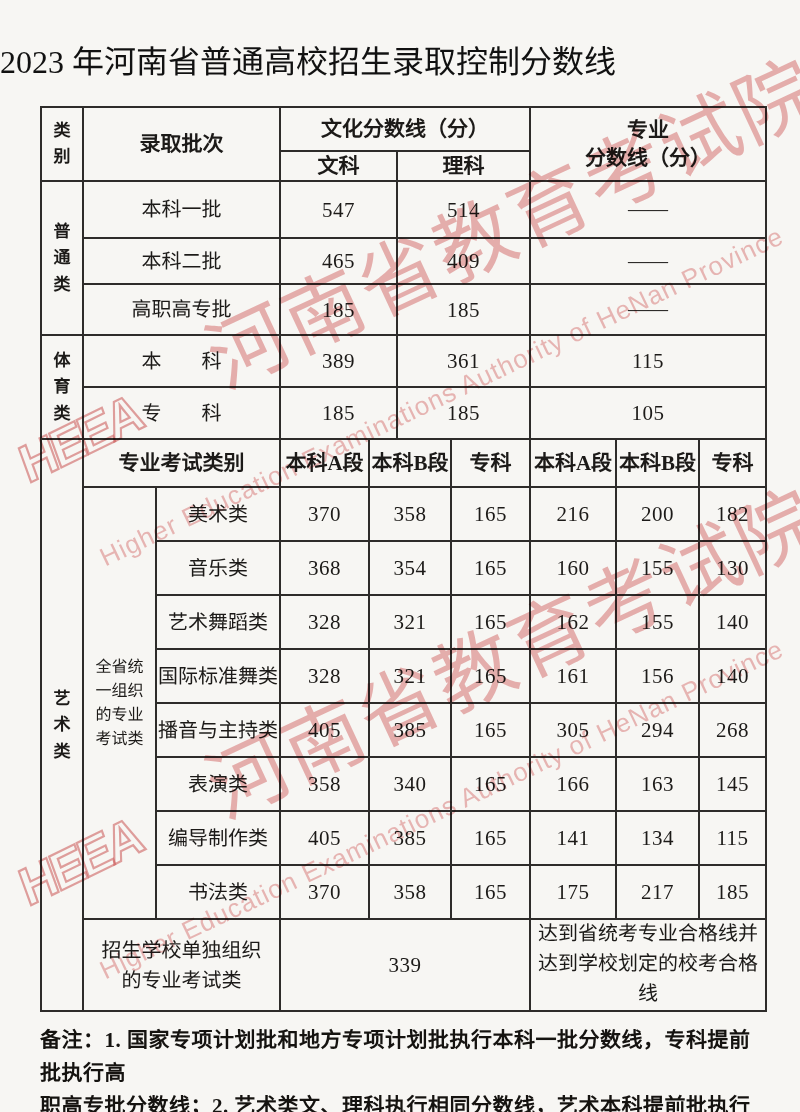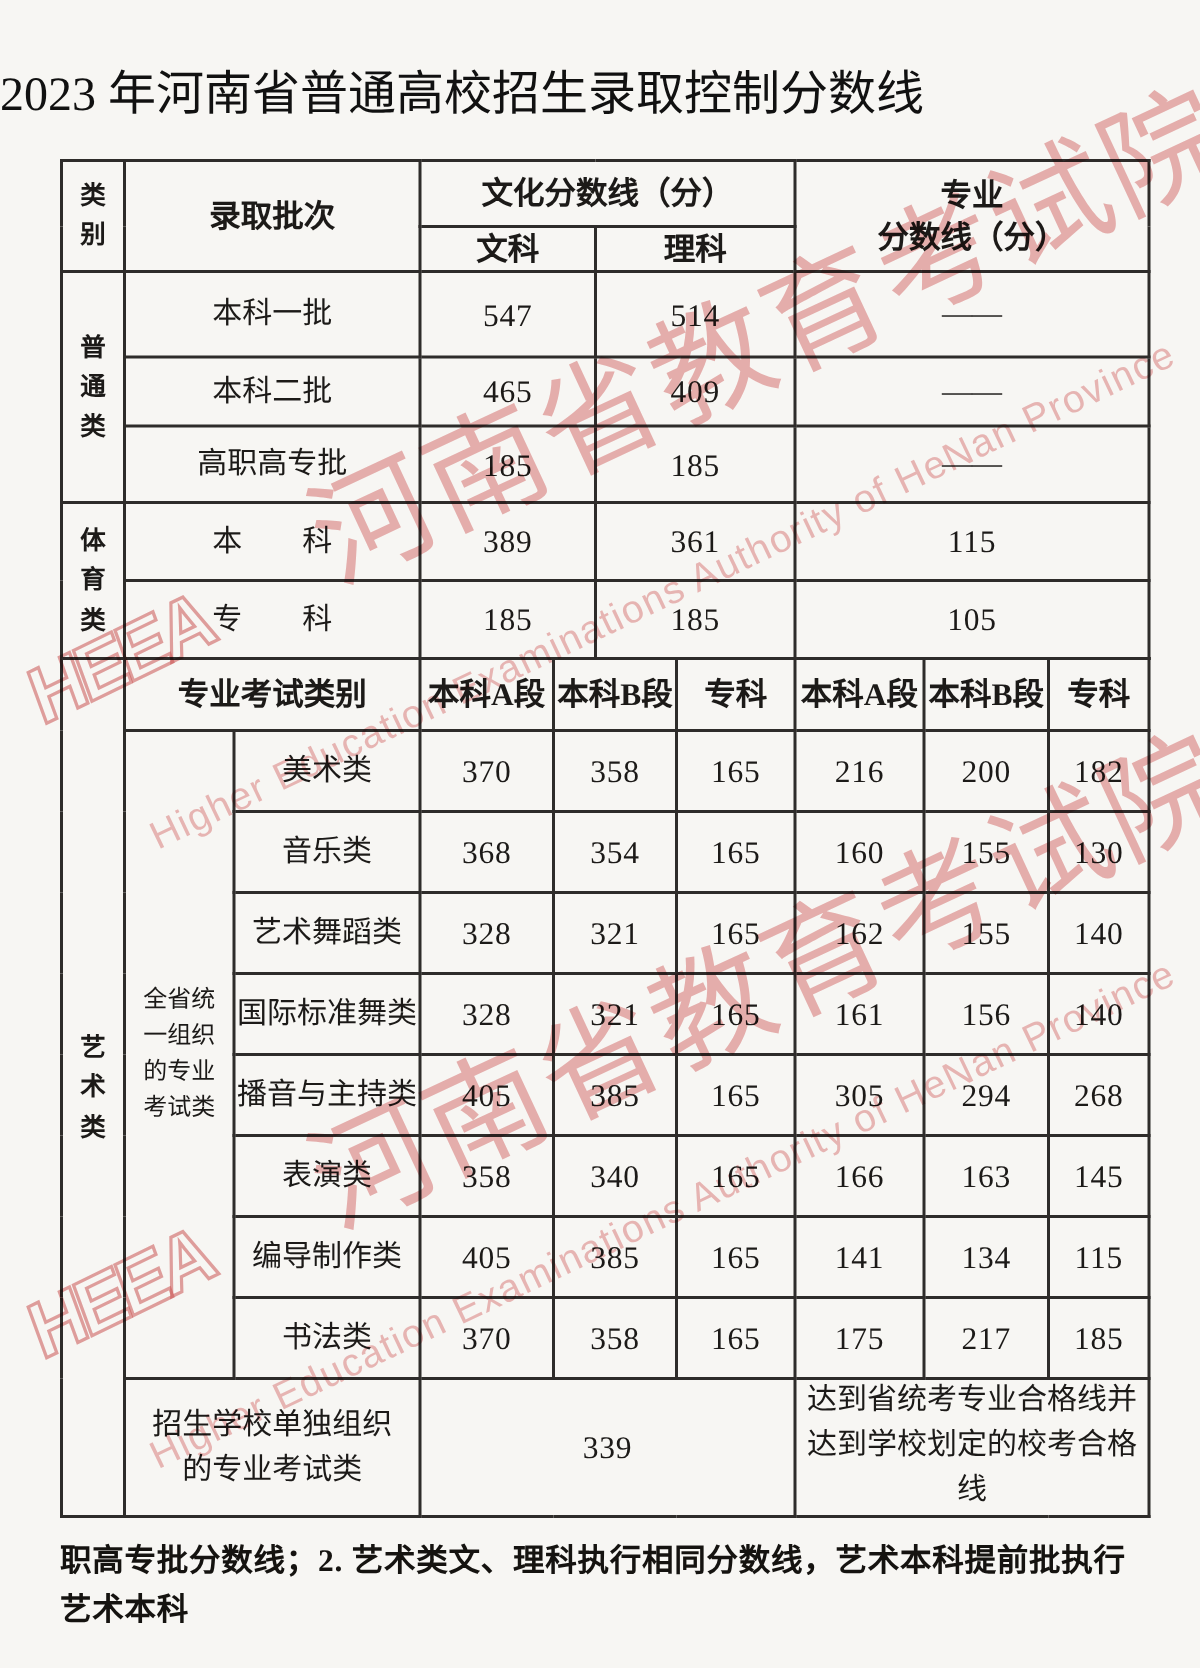--- a/index.html
+++ b/index.html
@@ -242,20 +242,21 @@
         <td colspan="2" class="ind"><span class="v">招生学校单独组织的专业考试类</span></td>
         <td colspan="3" class="num">339</td>
         <td colspan="3" class="qual pre">达到省统考专业合格线并
 达到学校划定的校考合格线</td>
       </tr>
     </tbody>
       </table>
   </div>
 
   <div class="notes">
+    <div>备注：1. 国家专项计划批和地方专项计划批执行本科一批分数线，专科提前批执行高</div>
     <div>职高专批分数线；2. 艺术类文、理科执行相同分数线，艺术本科提前批执行艺术本科</div>
 
   </div>
 
   <div class="wm">
     <svg class="wm-logo wm-logo-1" width="150" height="130" viewBox="0 0 150 130">
       <g transform="rotate(-26 75 65) skewX(-6)">
         <text x="12" y="82">HEEA</text>
       </g>
     </svg>

